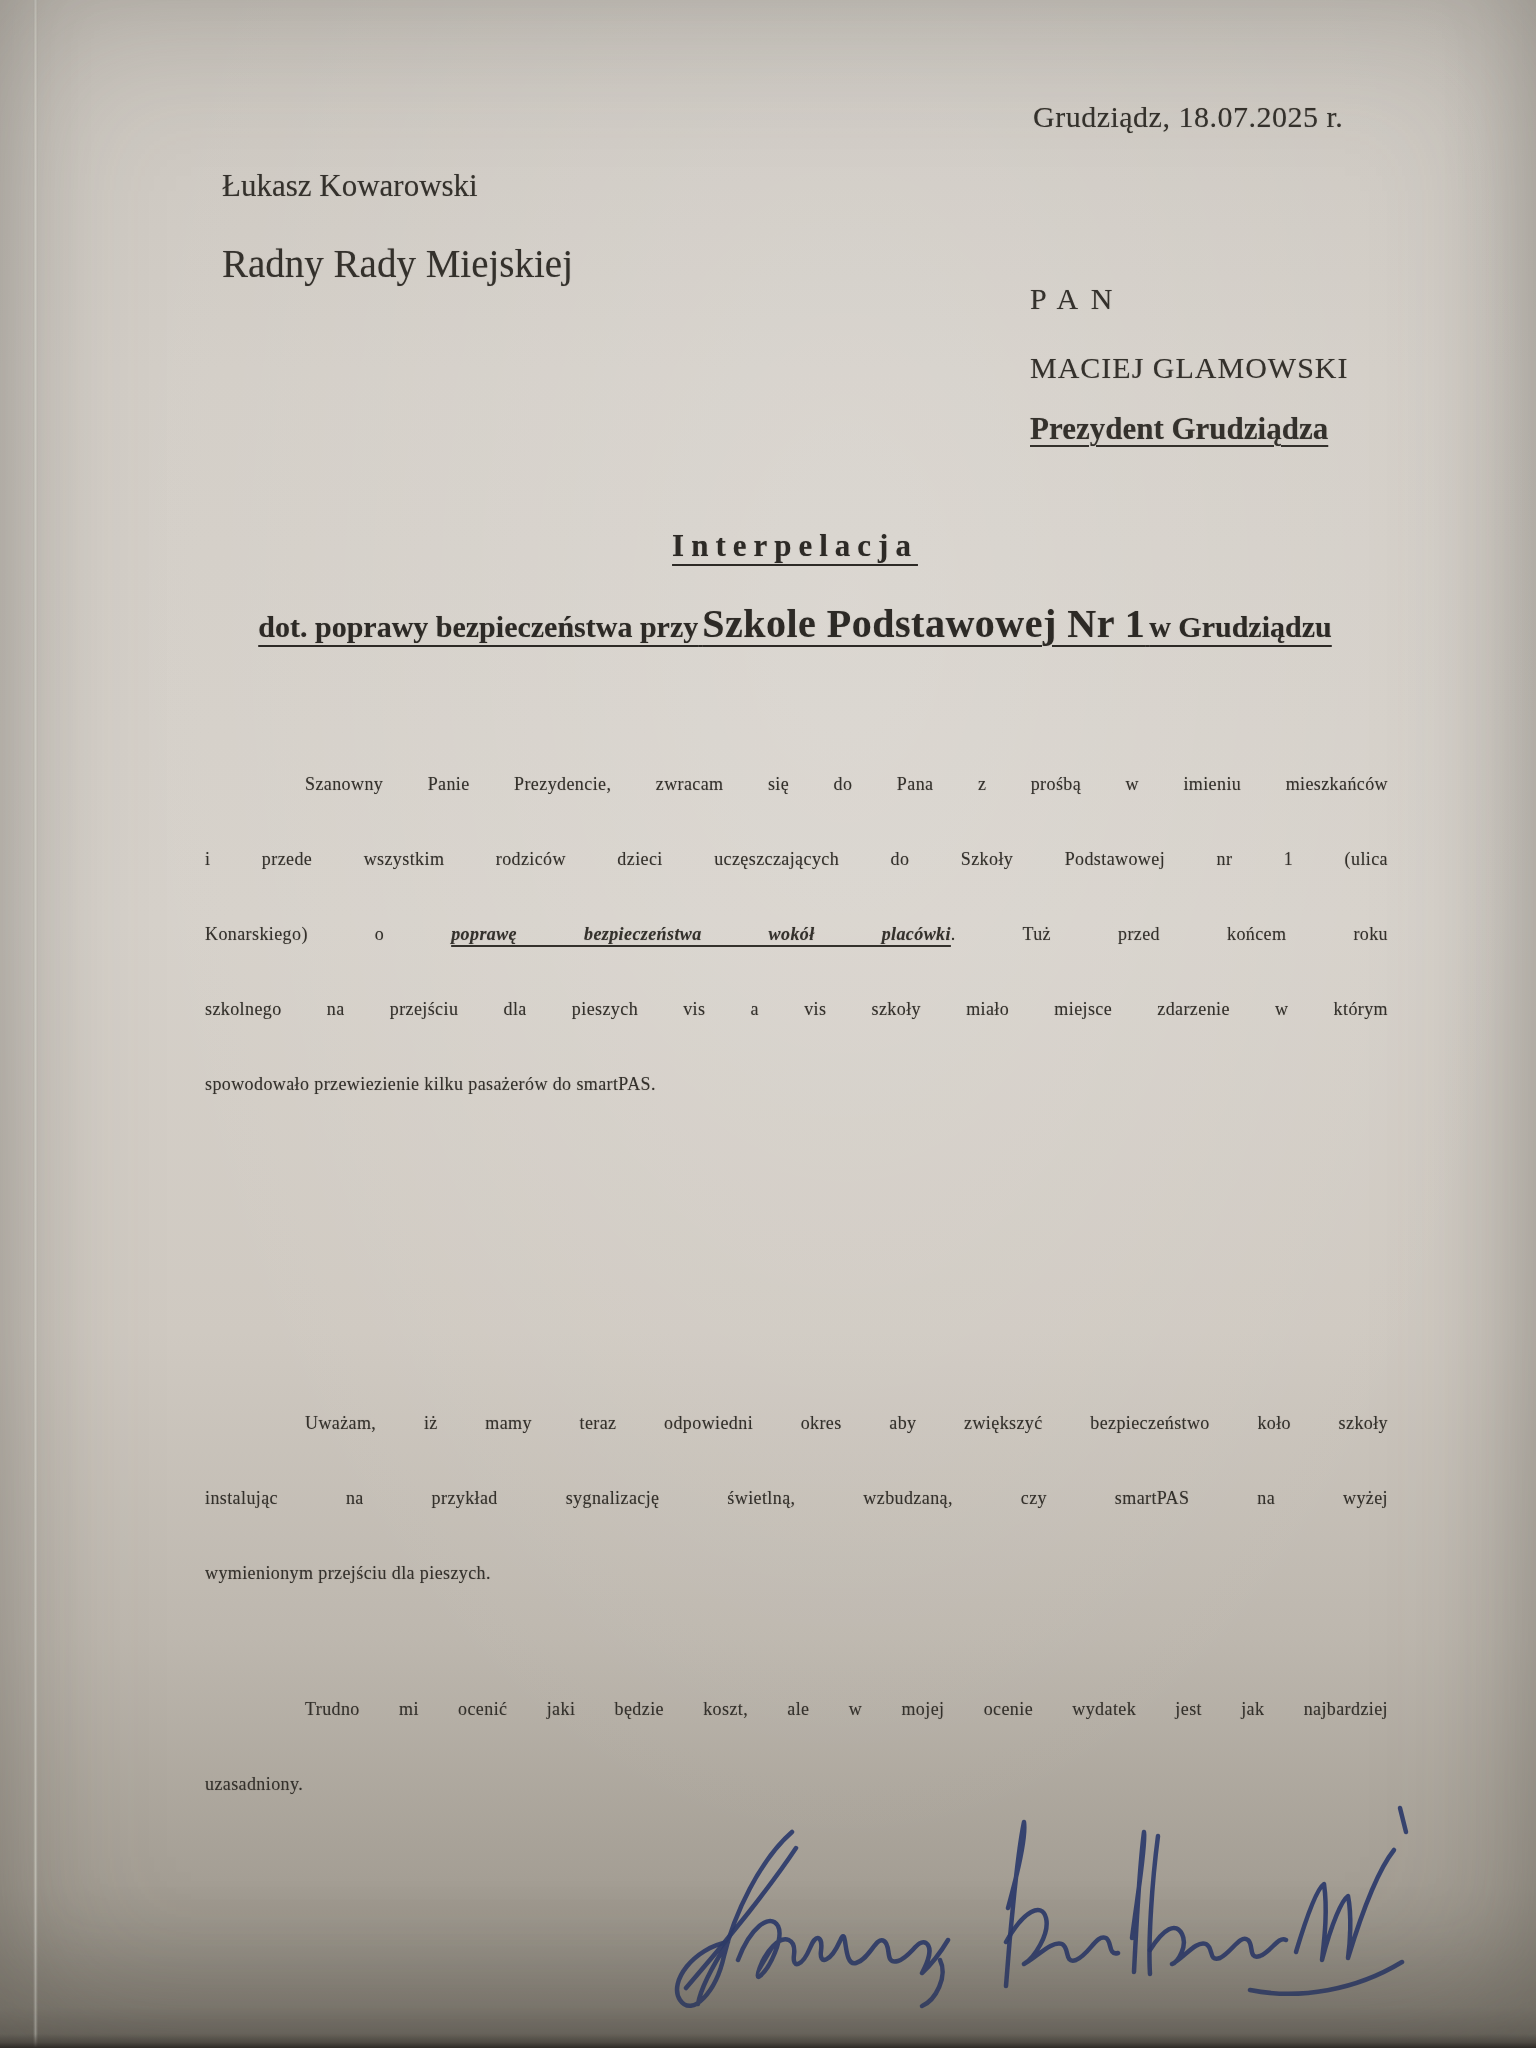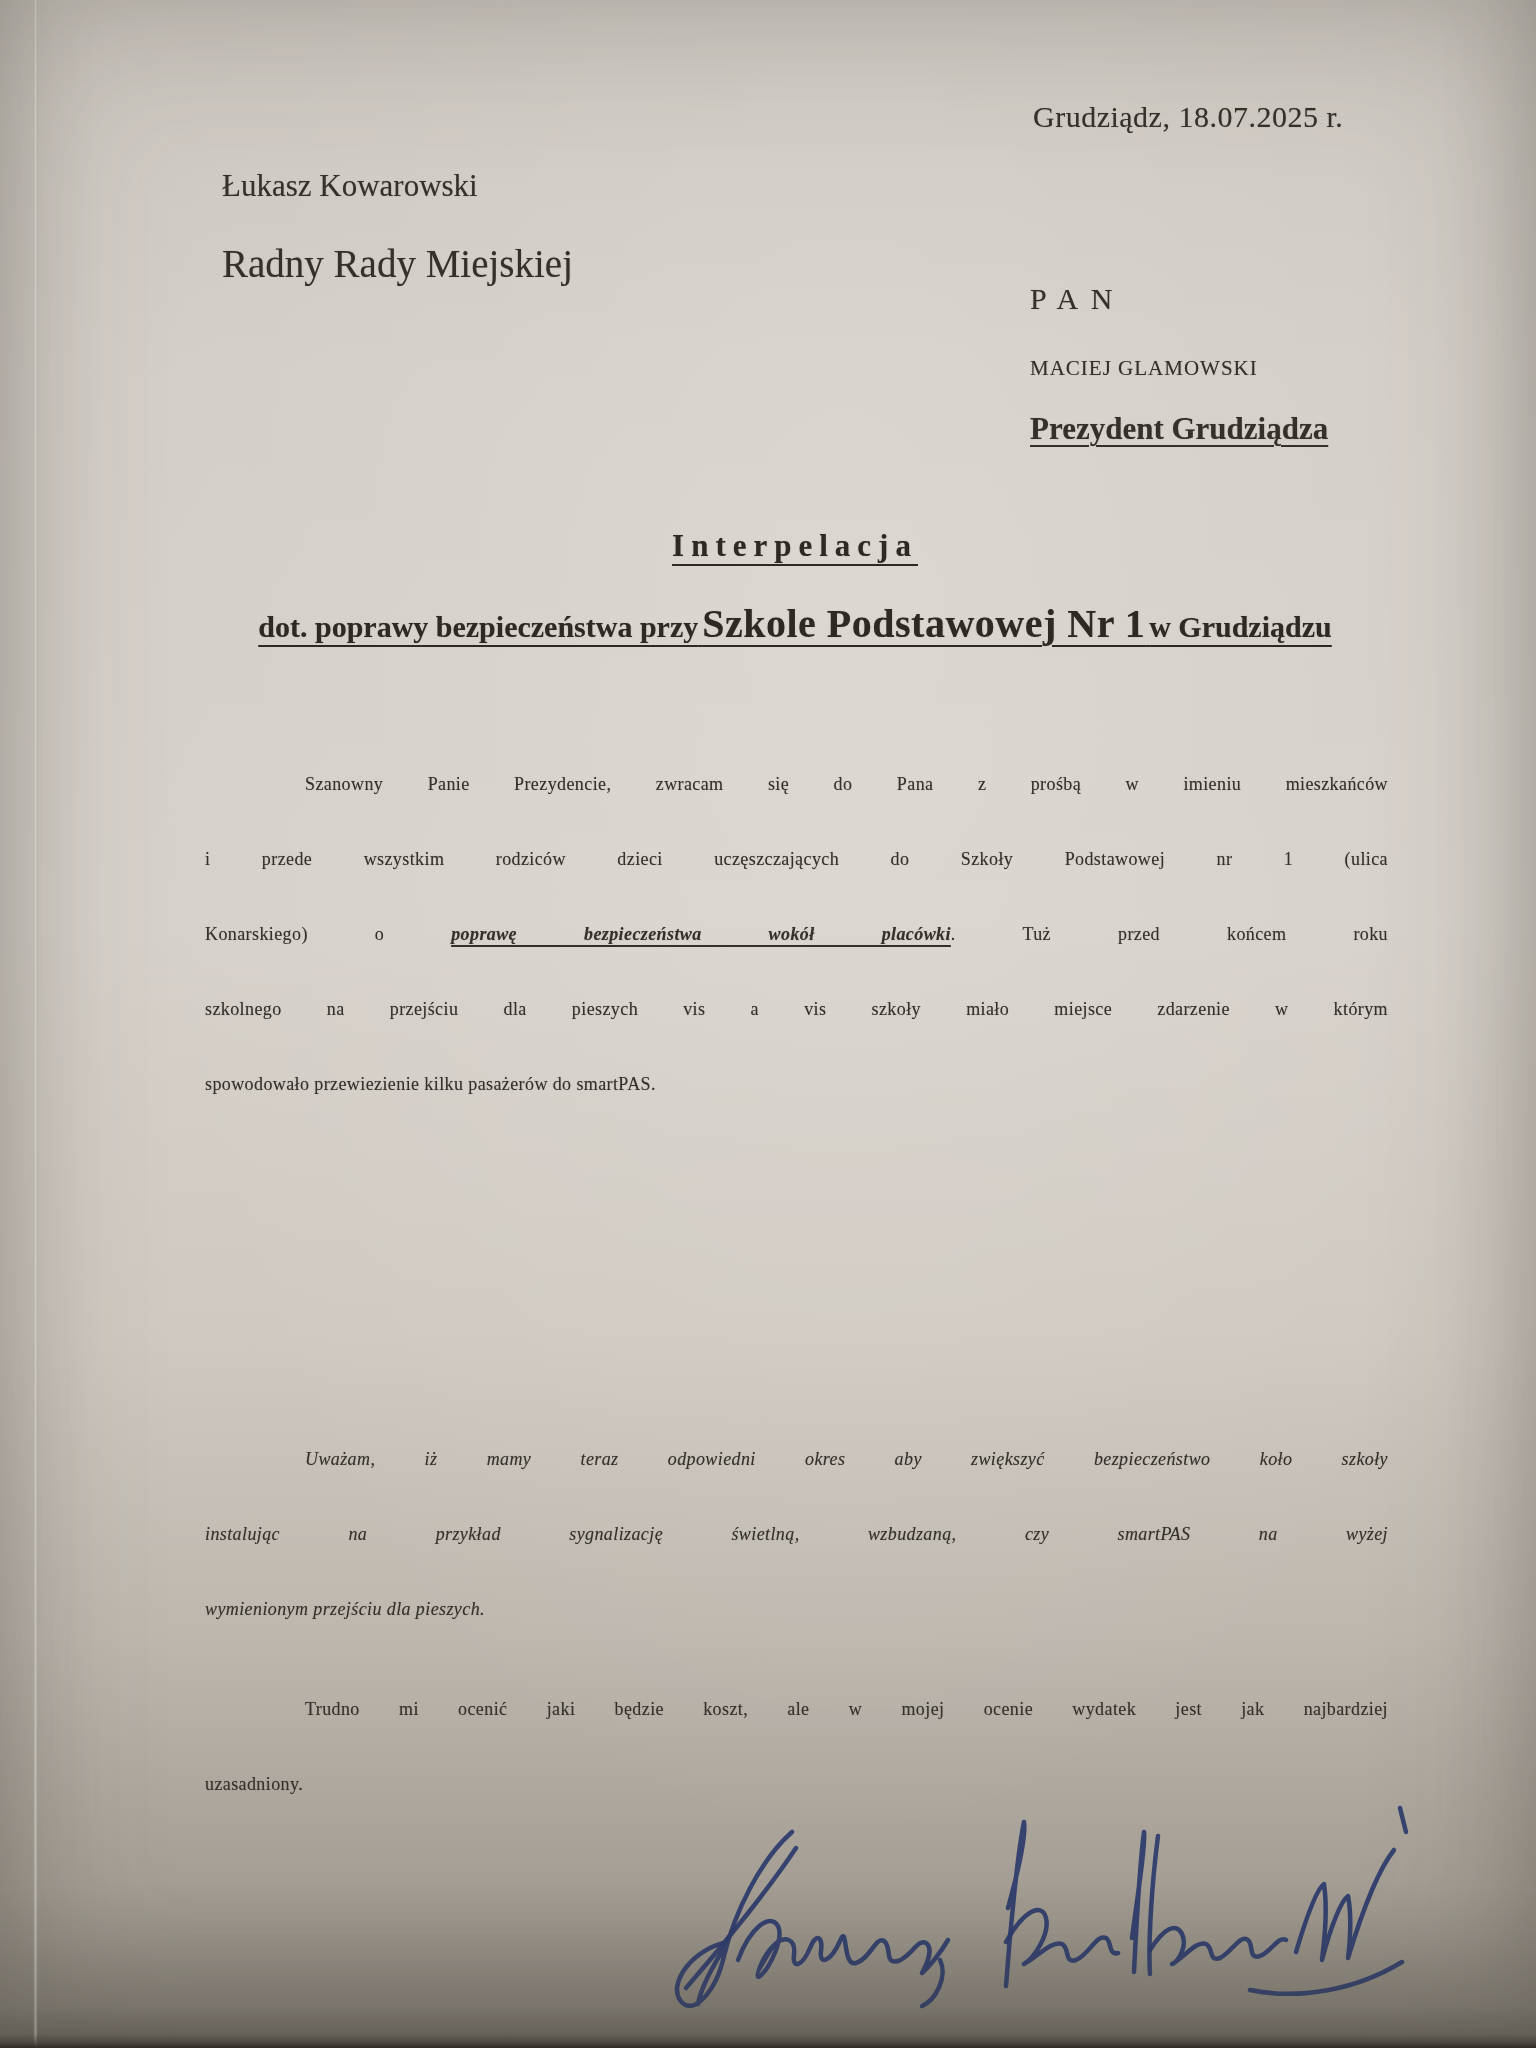--- a/index.html
+++ b/index.html
@@ -26,39 +26,39 @@
     background:linear-gradient(180deg, rgba(60,56,50,0) 0%, rgba(60,56,50,0.55) 60%, #2e2b27 100%);
   }
   .txt { text-shadow:0 0 1px rgba(45,40,34,0.35); }
 
   .date      { position:absolute; left:1033px; top:100px;  font-size:30px; letter-spacing:0.5px; }
   .sender-nm { position:absolute; left:222px;  top:168px;  font-size:31px; }
   .sender-rl { position:absolute; left:222px;  top:241px;  font-size:39px; }
 
   .recipient { position:absolute; left:1030px; top:281px; }
   .salut { font-size:30px; letter-spacing:0.42em; line-height:36px; margin-bottom:33px; }
-  .rname { font-size:21px; letter-spacing:1px;   line-height:36px; margin-bottom:24px; }
+  .rname { font-size:30px; letter-spacing:1px;   line-height:36px; margin-bottom:24px; }
   .rrole { font-size:31px; font-weight:bold; line-height:38px;
            text-decoration:underline; text-underline-offset:6px; text-decoration-thickness:2px; }
 
   .title-line {
     position:absolute; left:205px; top:528px; width:1180px; text-align:center;
     font-size:31px; font-weight:bold; letter-spacing:7px; color:#2d2a26;
     text-decoration:underline; text-underline-offset:8px; text-decoration-thickness:2px;
   }
   .subject-line {
     position:absolute; left:175px; top:600px; width:1240px; text-align:center;
     color:#2d2a26; text-decoration:underline; text-underline-offset:8px; text-decoration-thickness:2px;
     white-space:nowrap;
   }
   .sub-pre, .sub-suf { font-size:30px; font-weight:bold; }
   .sub-school        { font-size:40px; font-weight:bold; letter-spacing:0.5px; }
 
   .para { position:absolute; left:205px; width:1183px; }
-  .p1 { top:747px; } .p2 { top:1247px; } .p3 { top:1422px;font-style:italic; } .p4 { top:1672px; }
+  .p1 { top:747px; } .p2 { top:1247px; } .p3 { top:1386px; } .p4 { top:1672px; }
   .line {
     height:75px; line-height:75px; font-size:18px; letter-spacing:0.4px;
     text-align:justify; text-align-last:justify; overflow:hidden;
   }
   .line.last   { text-align-last:left; }
   .line.indent { padding-left:100px; }
   .emph { font-weight:bold; font-style:italic; text-decoration:underline;
           text-underline-offset:5px; text-decoration-thickness:2px; }
 
   .signature { position:absolute; left:640px; top:1790px; width:790px; height:235px; }

